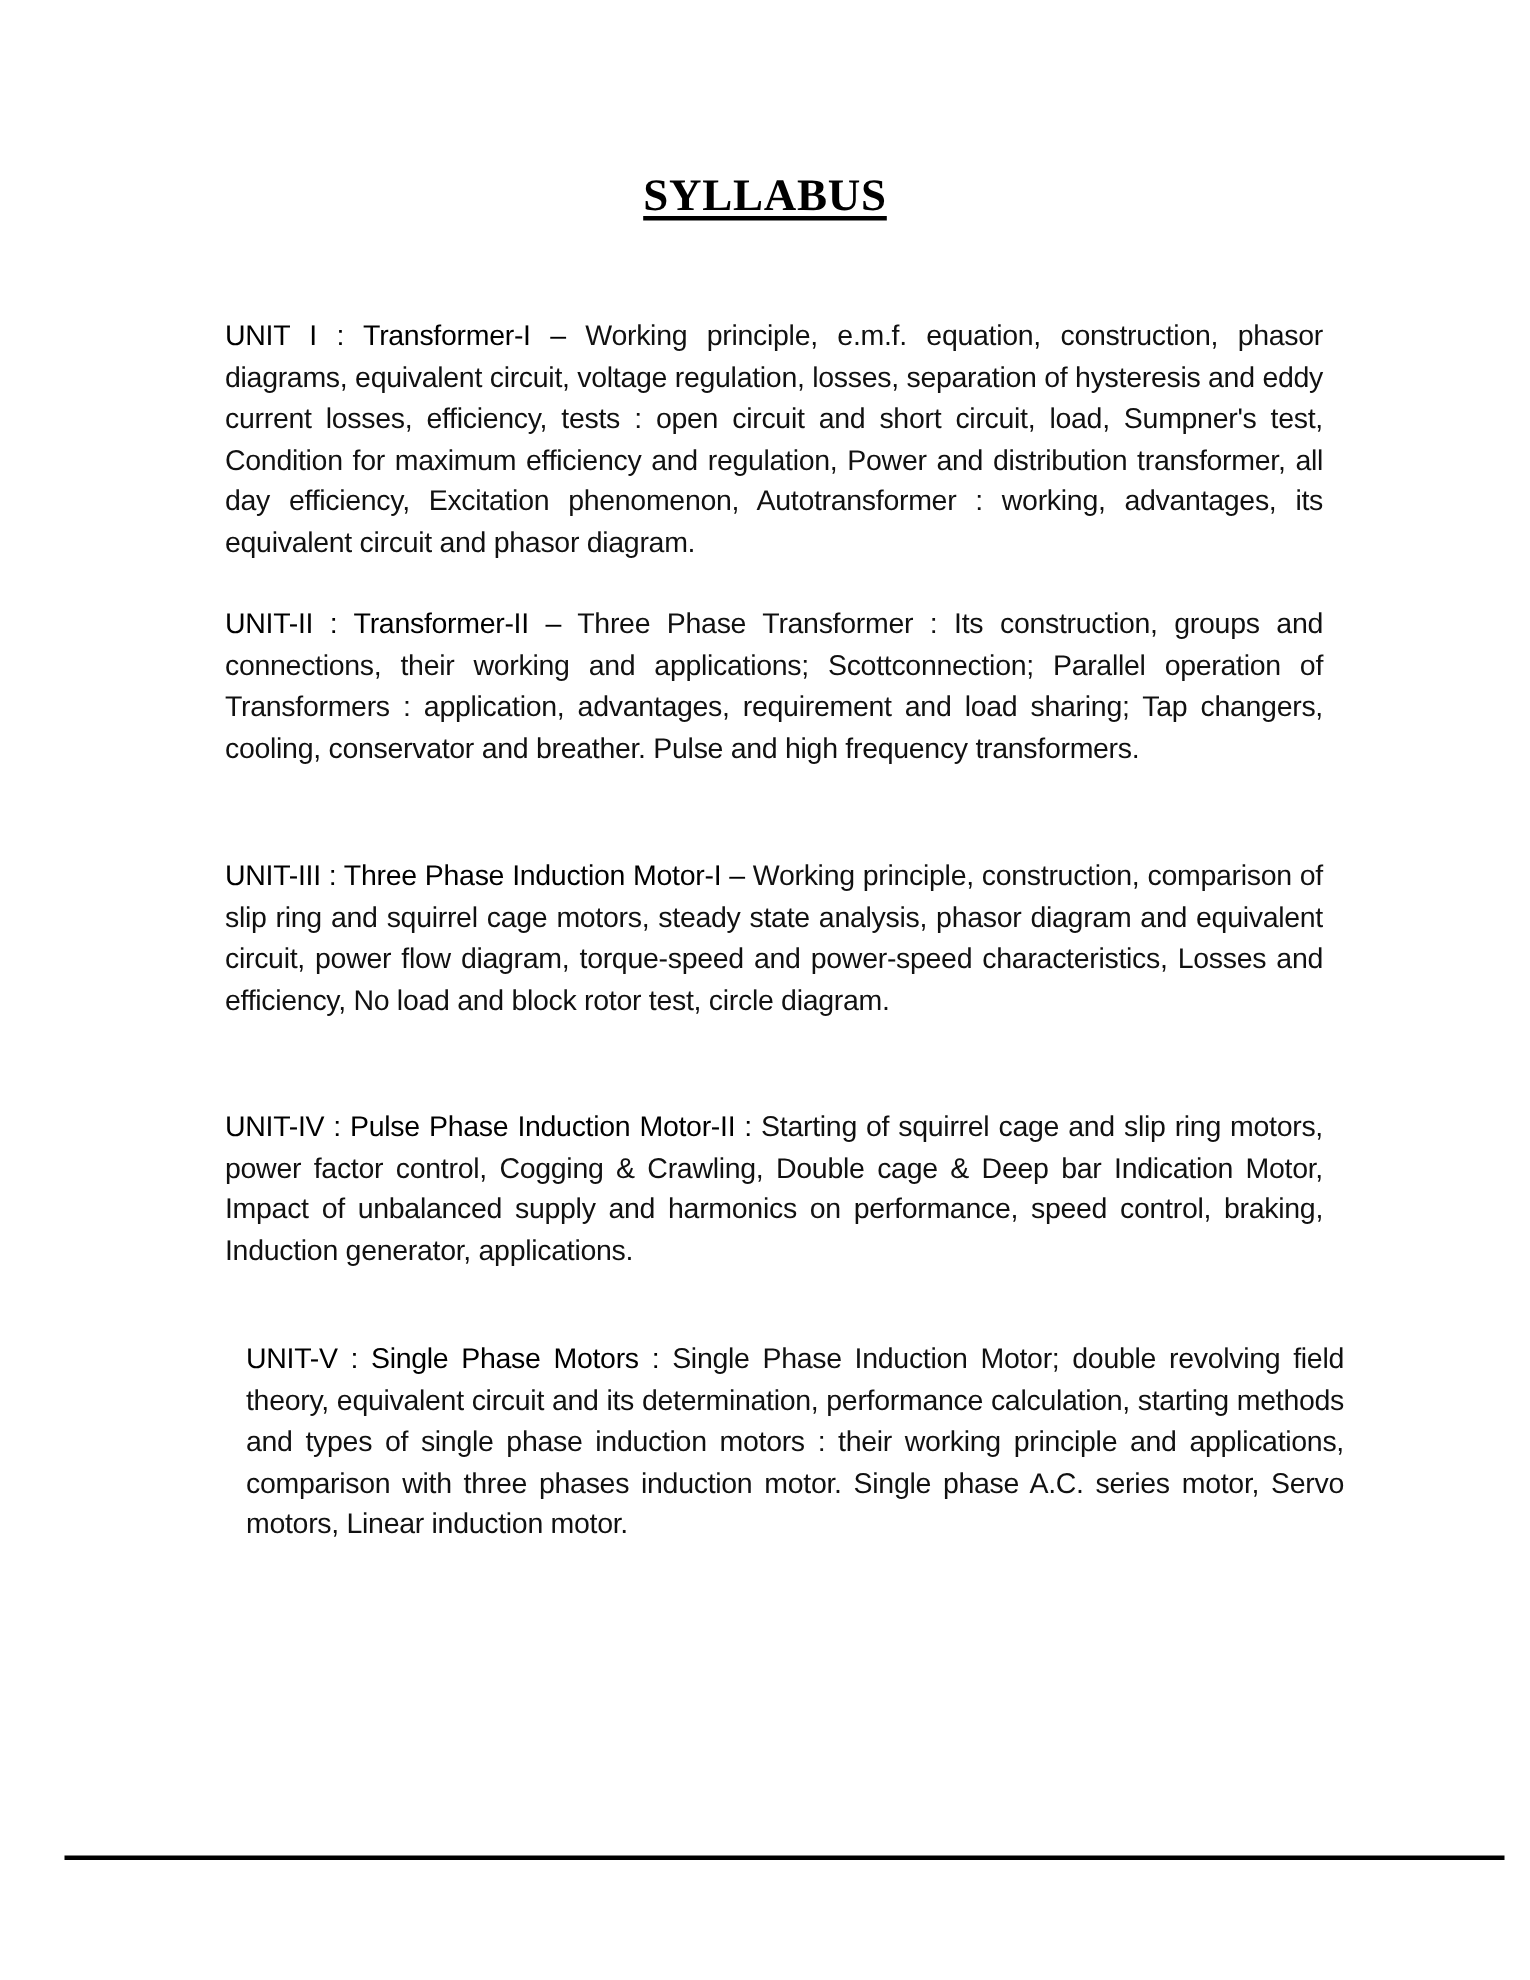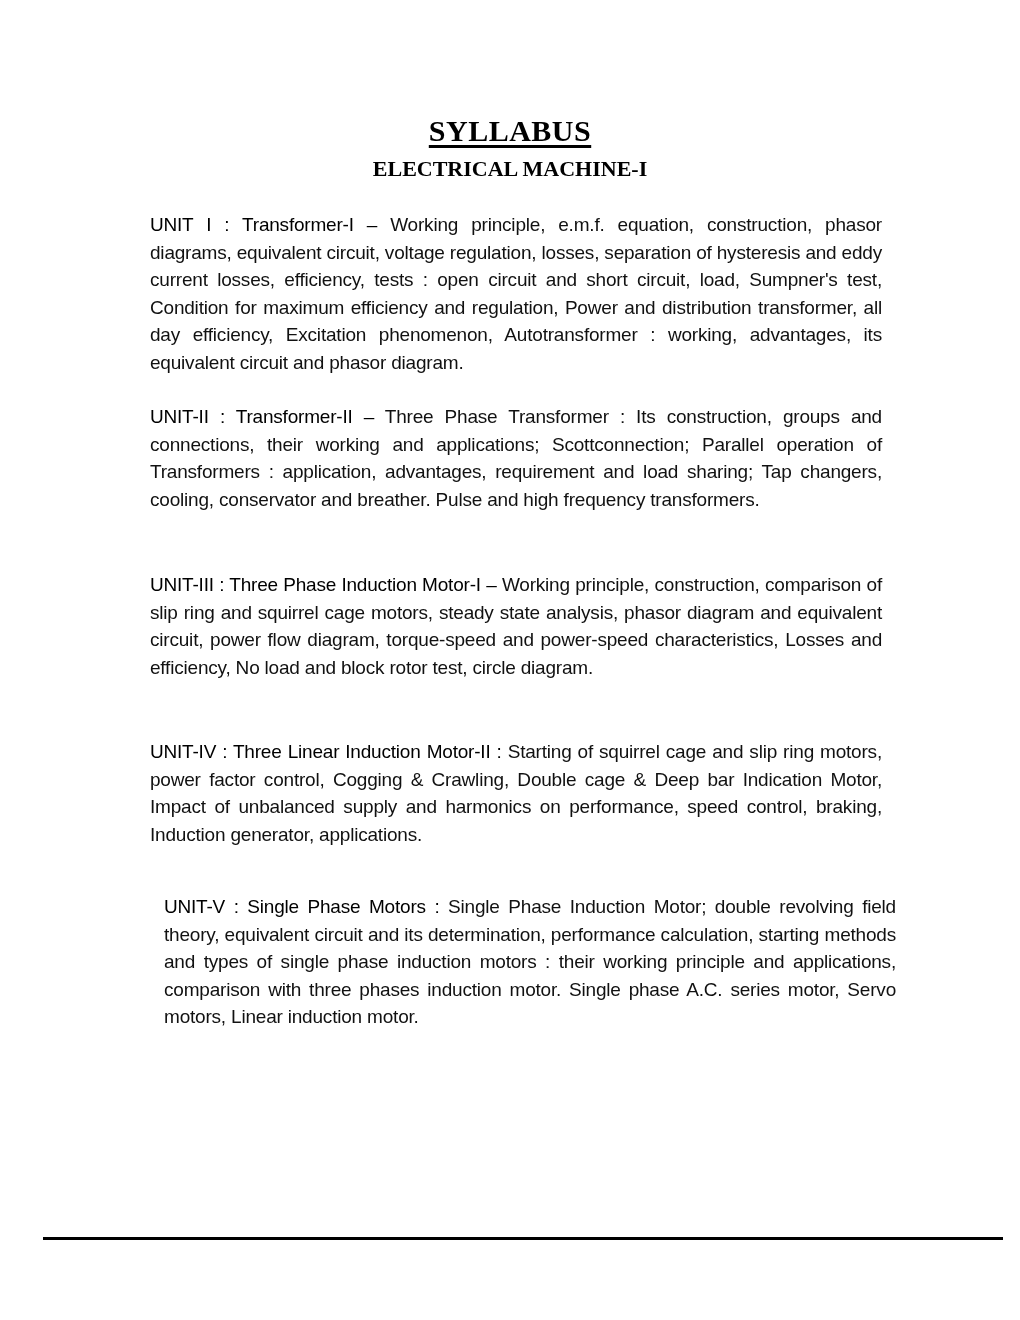--- a/index.html
+++ b/index.html
@@ -30,36 +30,35 @@
   .u5 { top: 879px; }
   .rule {
     position: absolute; left: 43px; width: 960px; top: 1237px; height: 3px; background: #000;
   }
 </style>
 </head>
 <body>
 
 <div class="page">
   <div class="title">SYLLABUS</div>
-  <div class="subtitle">ELECTRICAL MACHINE-I</div>
 
   <p class="unit u1" style="margin:0">
     <span class="lbl">UNIT I : Transformer-I – </span><span>Working principle, e.m.f. equation, construction, phasor diagrams, equivalent circuit, voltage regulation, losses, separation of hysteresis and eddy current losses, efficiency, tests : open circuit and short circuit, load, Sumpner's test, Condition for maximum efficiency and regulation, Power and distribution transformer, all day efficiency, Excitation phenomenon, Autotransformer : working, advantages, its equivalent circuit and phasor diagram.</span>
   </p>
 
   <p class="unit u2" style="margin:0">
     <span class="lbl">UNIT-II : Transformer-II – </span><span>Three Phase Transformer : Its construction, groups and connections, their working and applications; Scottconnection; Parallel operation of Transformers : application, advantages, requirement and load sharing; Tap changers, cooling, conservator and breather. Pulse and high frequency transformers.</span>
   </p>
 
   <p class="unit u3" style="margin:0">
     <span class="lbl">UNIT-III : Three Phase Induction Motor-I – </span><span>Working principle, construction, comparison of slip ring and squirrel cage motors, steady state analysis, phasor diagram and equivalent circuit, power flow diagram, torque-speed and power-speed characteristics, Losses and efficiency, No load and block rotor test, circle diagram.</span>
   </p>
 
   <p class="unit u4" style="margin:0">
-    <span class="lbl">UNIT-IV : Three Linear Induction Motor-II : </span><span>Starting of squirrel cage and slip ring motors, power factor control, Cogging &amp; Crawling, Double cage &amp; Deep bar Indication Motor, Impact of unbalanced supply and harmonics on performance, speed control, braking, Induction generator, applications.</span>
+    <span class="lbl">UNIT-IV : Pulse Phase Induction Motor-II : </span><span>Starting of squirrel cage and slip ring motors, power factor control, Cogging &amp; Crawling, Double cage &amp; Deep bar Indication Motor, Impact of unbalanced supply and harmonics on performance, speed control, braking, Induction generator, applications.</span>
   </p>
 
   <p class="unit u5" style="margin:14px">
     <span class="lbl">UNIT-V : Single Phase Motors : </span><span>Single Phase Induction Motor; double revolving field theory, equivalent circuit and its determination, performance calculation, starting methods and types of single phase induction motors : their working principle and applications, comparison with three phases induction motor. Single phase A.C. series motor, Servo motors, Linear induction motor.</span>
   </p>
 
   <div class="rule"></div>
 </div>
 
 </body></html>

